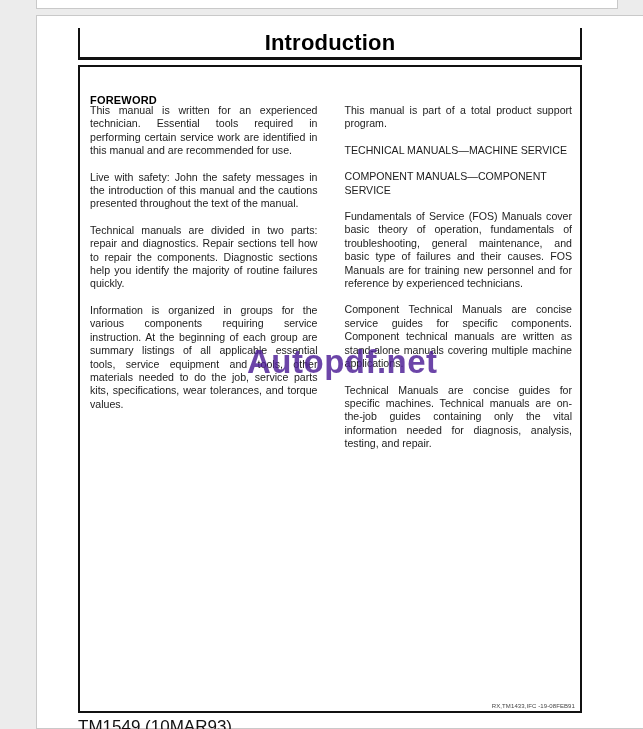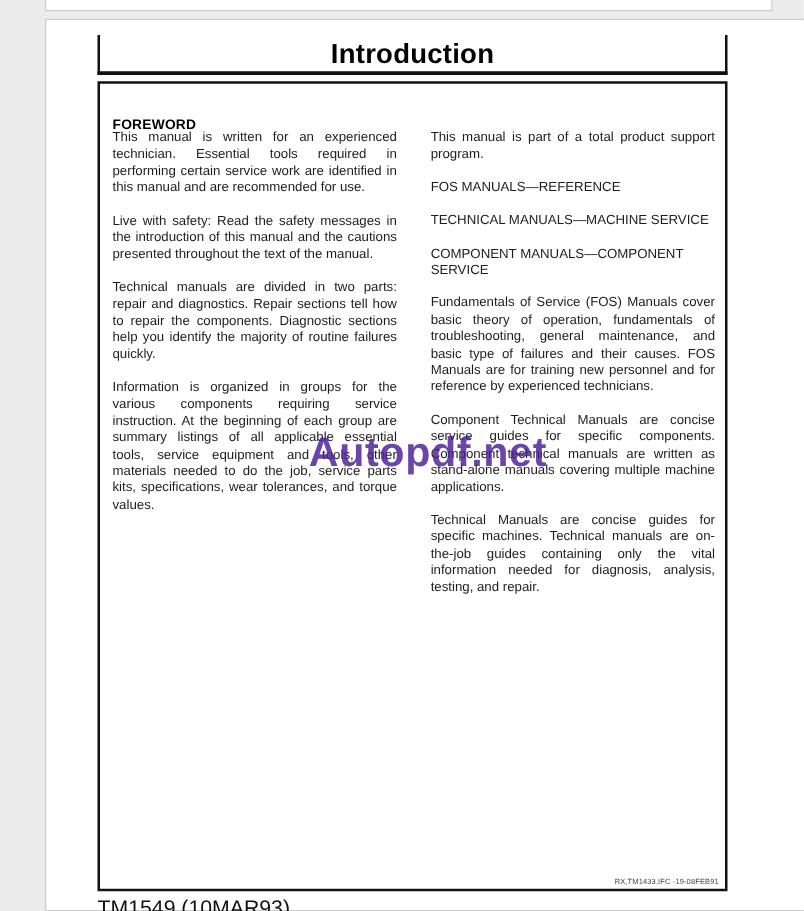--- a/index.html
+++ b/index.html
@@ -76,28 +76,27 @@
   </div>
 
   <div class="content-box">
 
     <div class="foreword-heading">FOREWORD</div>
 
     <div class="columns">
 
       <div class="col">
         <p>This manual is written for an experienced technician. Essential tools required in performing certain service work are identified in this manual and are recommended for use.</p>
-        <p>Live with safety: Read the safety messages in the introduction of this manual and the cautions presented throughout the text of the manual.</p>
+        <p>Live with safety: John the safety messages in the introduction of this manual and the cautions presented throughout the text of the manual.</p>
         <p>Technical manuals are divided in two parts: repair and diagnostics. Repair sections tell how to repair the components. Diagnostic sections help you identify the majority of routine failures quickly.</p>
         <p>Information is organized in groups for the various components requiring service instruction. At the beginning of each group are summary listings of all applicable essential tools, service equipment and tools, other materials needed to do the job, service parts kits, specifications, wear tolerances, and torque values.</p>
       </div>
 
       <div class="col">
         <p>This manual is part of a total product support program.</p>
-        <p class="caps-line">FOS MANUALS—REFERENCE</p>
         <p class="caps-line">TECHNICAL MANUALS—MACHINE SERVICE</p>
         <p class="caps-line">COMPONENT MANUALS—COMPONENT SERVICE</p>
         <p>Fundamentals of Service (FOS) Manuals cover basic theory of operation, fundamentals of troubleshooting, general maintenance, and basic type of failures and their causes. FOS Manuals are for training new personnel and for reference by experienced technicians.</p>
         <p>Component Technical Manuals are concise service guides for specific components. Component technical manuals are written as stand-alone manuals covering multiple machine applications.</p>
         <p>Technical Manuals are concise guides for specific machines. Technical manuals are on-the-job guides containing only the vital information needed for diagnosis, analysis, testing, and repair.</p>
       </div>
 
     </div>
 
     <div class="watermark" style="color: #4c1d95;">Autopdf.net</div>

